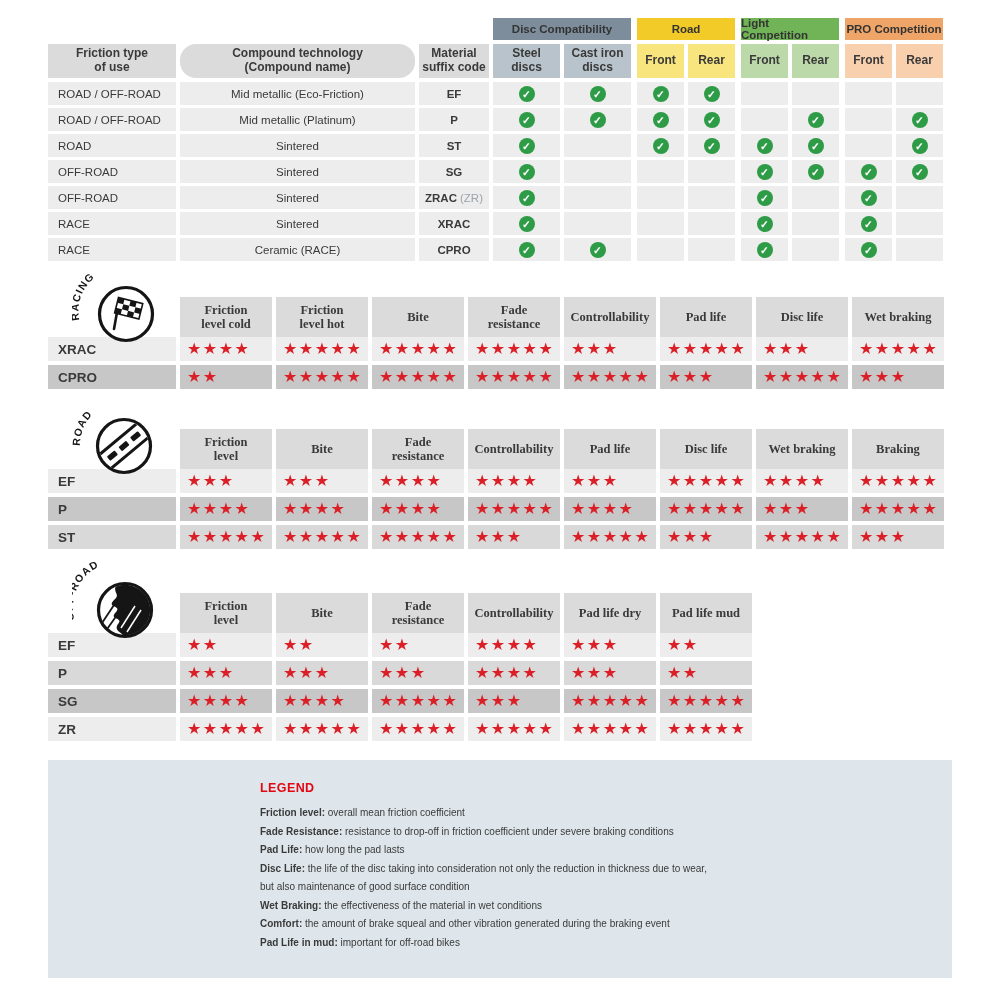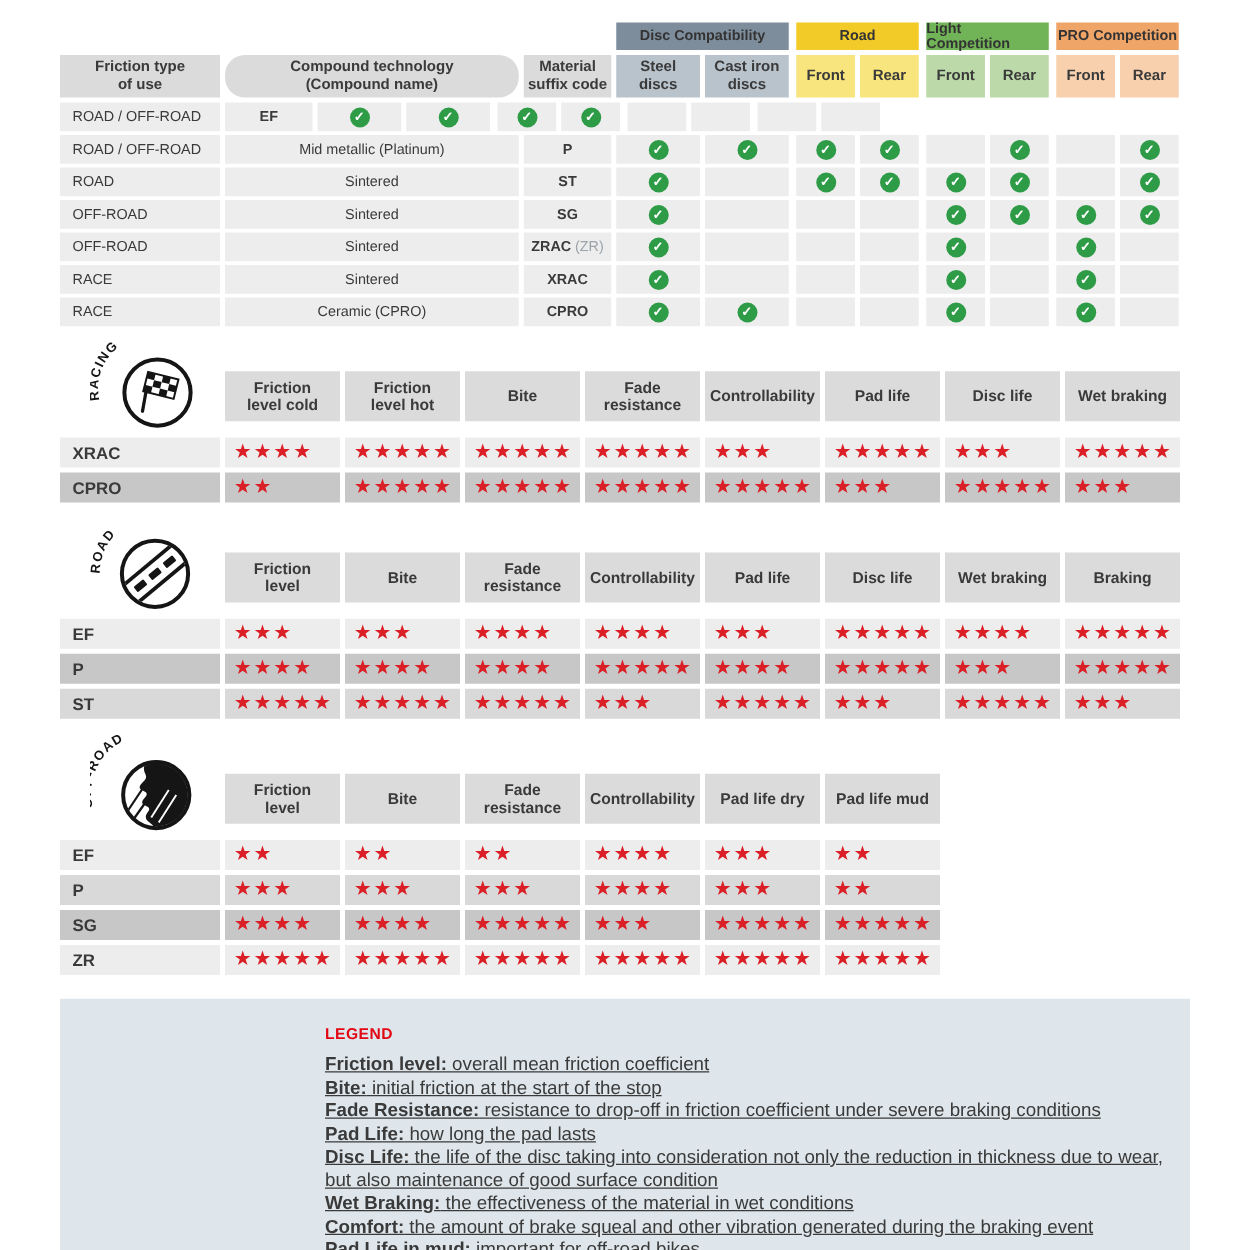--- a/index.html
+++ b/index.html
@@ -30,34 +30,34 @@
        font-size:10.5px;font-weight:bold;display:flex;align-items:center;justify-content:center;}
 
   
   .rsection{position:relative;}
   .sec-racing{margin-top:36px;}
   .sec-road{margin-top:40px;}
   .sec-offroad{margin-top:44px;}
   .icon-wrap{position:absolute;left:24px;top:-33px;width:94px;height:88px;}
   .icon-arc-text{font-size:10.5px;font-weight:bold;letter-spacing:1.1px;fill:var(--ink);}
   .rspacer{width:132px;flex:none;}
-  .rhrow{display:flex;margin-bottom:13px;}
+  .rhrow{display:flex;margin-bottom:0;font-family:Liberation Serif, serif;}
   .rhcell{width:92px;height:40px;margin-right:4px;background:var(--hdr);display:flex;align-items:center;justify-content:center;
           text-align:center;font-size:12.5px;font-weight:bold;white-space:pre-line;line-height:1.15;flex:none;}
   .rrow{display:flex;margin-bottom:4px;}
   .rlabel{width:128px;height:24px;margin-right:4px;display:flex;align-items:center;padding-left:10px;
           box-sizing:border-box;font-size:13.5px;font-weight:bold;flex:none;}
   .rstars{width:92px;height:24px;margin-right:4px;display:flex;align-items:center;padding-left:7px;
           box-sizing:border-box;color:var(--star);font-size:16px;letter-spacing:1.5px;flex:none;line-height:24px;}
 
   
   .legend-box{margin-top:19px;width:904px;background:var(--legendbg);
               padding:21px 20px 26px 212px;box-sizing:border-box;}
   .legend-title{color:var(--legendred);font-weight:bold;font-size:12.5px;letter-spacing:.4px;margin-bottom:9px;}
-  .lline{font-size:15px;line-height:18.5px;white-space:pre-line;text-decoration:underline;}
+  .lline{font-size:10px;line-height:18.5px;white-space:pre-line;}
 </style>
 </head>
 <body>
 
 <div class="page">
 
   <div>
     <div class="frow grow" id="group-row">
         <div class="gspacer"></div>
         <div class="gcell" style="width: 138px; background: rgb(125, 141, 156);">Disc Compatibility</div>
@@ -79,20 +79,21 @@
         <div class="hcell gstart" style="width: 47px; background: rgb(248, 229, 126);">Front</div>
         <div class="hcell" style="width: 47px; background: rgb(248, 229, 126);">Rear</div>
         <div class="hcell gstart" style="width: 47px; background: rgb(188, 218, 169);">Front</div>
         <div class="hcell" style="width: 47px; background: rgb(188, 218, 169);">Rear</div>
         <div class="hcell gstart" style="width: 47px; background: rgb(248, 208, 174);">Front</div>
         <div class="hcell" style="width: 47px; background: rgb(248, 208, 174);">Rear</div>
       </div>
     <div id="compat-rows">
         <div class="frow crow">
           <div class="cell use-cell" style="width: 128px;">ROAD / OFF-ROAD</div>
+          <div class="cell" style="width: 235px;">Mid metallic (Eco-Friction)</div>
           <div class="cell code-cell" style="width: 70px;">EF</div>
           <div class="cell" style="width: 67px;">
             <span class="chk">✓</span>
           </div>
           <div class="cell" style="width: 67px;">
             <span class="chk">✓</span>
           </div>
           <div class="cell gstart" style="width: 47px;">
             <span class="chk">✓</span>
           </div>
@@ -210,21 +211,21 @@
             <span class="chk">✓</span>
           </div>
           <div class="cell" style="width: 47px;"></div>
           <div class="cell gstart" style="width: 47px;">
             <span class="chk">✓</span>
           </div>
           <div class="cell" style="width: 47px;"></div>
         </div>
         <div class="frow crow">
           <div class="cell use-cell" style="width: 128px;">RACE</div>
-          <div class="cell" style="width: 235px;">Ceramic (CPRO)</div>
+          <div class="cell" style="width: 235px;">Ceramic (RACE)</div>
           <div class="cell code-cell" style="width: 70px;">CPRO</div>
           <div class="cell" style="width: 67px;">
             <span class="chk">✓</span>
           </div>
           <div class="cell" style="width: 67px;">
             <span class="chk">✓</span>
           </div>
           <div class="cell gstart" style="width: 47px;"></div>
           <div class="cell" style="width: 47px;"></div>
           <div class="cell gstart" style="width: 47px;">
@@ -429,21 +430,20 @@
           <div class="rstars" style="background: rgb(237, 237, 237);">★★★★★</div>
           <div class="rstars" style="background: rgb(237, 237, 237);">★★★★★</div>
         </div>
       </section>
     </div>
 
   <div class="legend-box">
     <div class="legend-title">LEGEND</div>
     <div id="legend-entries">
         <div class="lline"><b>Friction level:</b> overall mean friction coefficient</div>
-        <div class="lline"><b>Bite:</b> initial friction at the start of the stop</div>
         <div class="lline"><b>Fade Resistance:</b> resistance to drop-off in friction coefficient under severe braking conditions</div>
         <div class="lline"><b>Pad Life:</b> how long the pad lasts</div>
         <div class="lline"><b>Disc Life:</b> the life of the disc taking into consideration not only the reduction in thickness due to wear,
 but also maintenance of good surface condition</div>
         <div class="lline"><b>Wet Braking:</b> the effectiveness of the material in wet conditions</div>
         <div class="lline"><b>Comfort:</b> the amount of brake squeal and other vibration generated during the braking event</div>
         <div class="lline"><b>Pad Life in mud:</b> important for off-road bikes</div>
       </div>
   </div>
 

